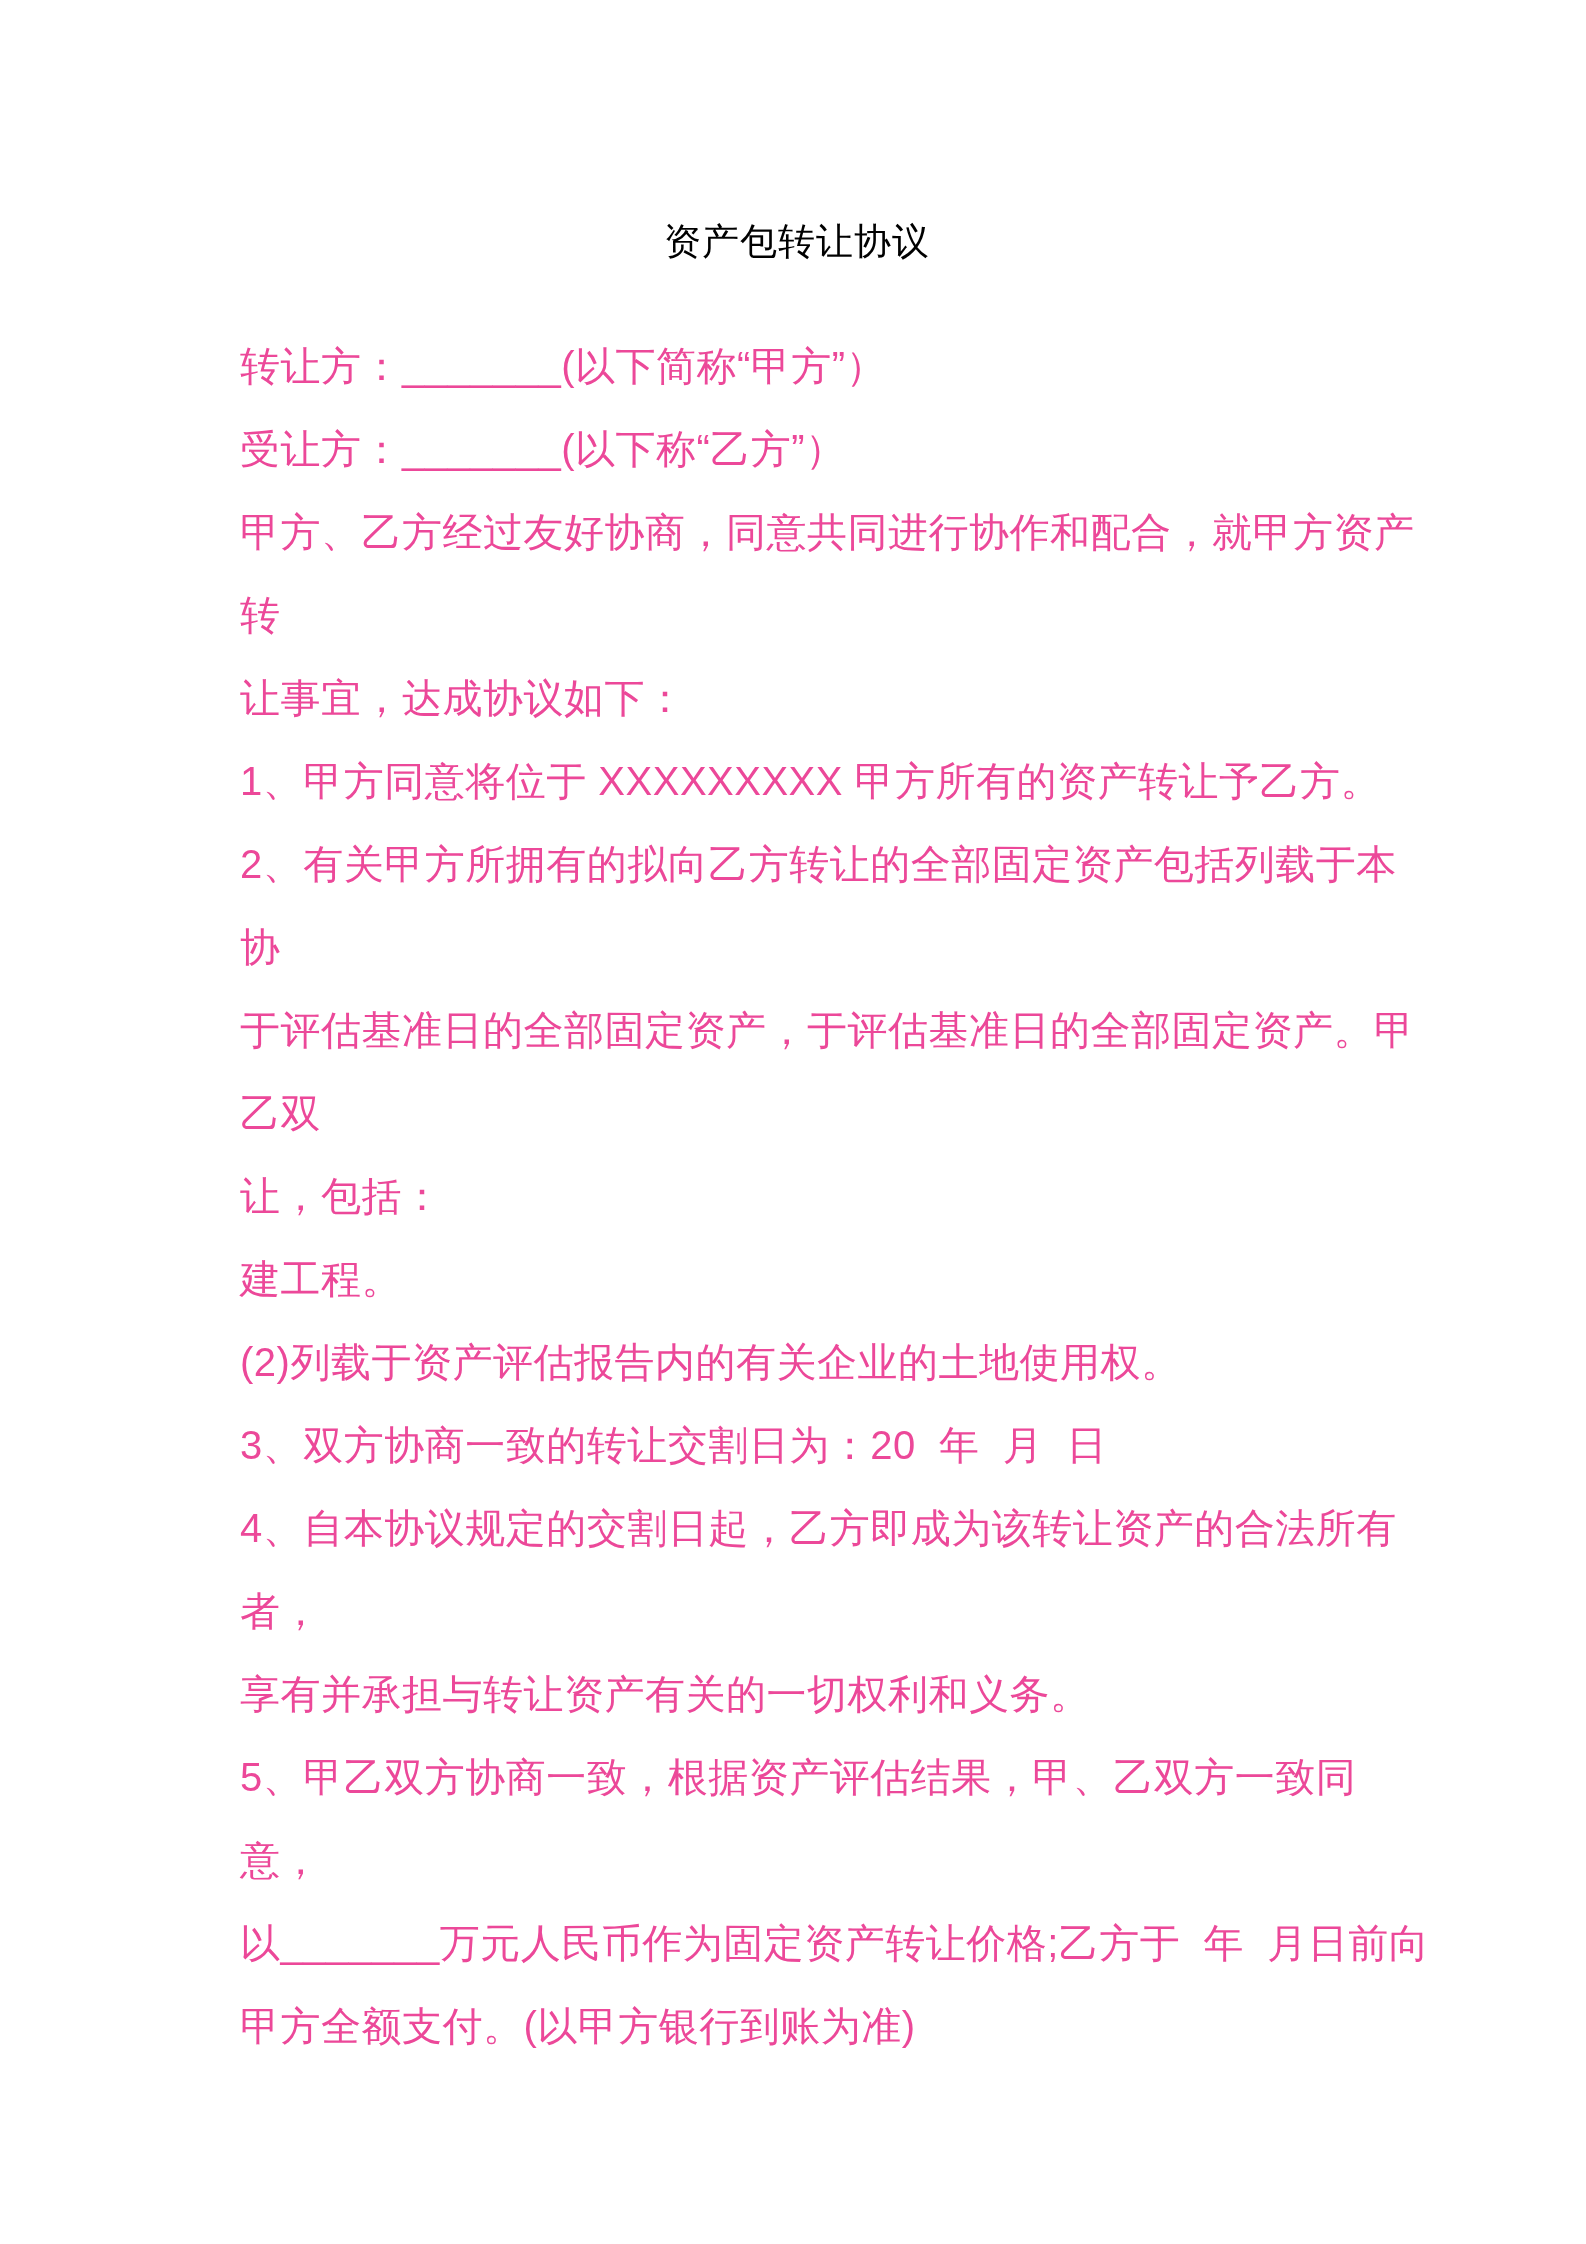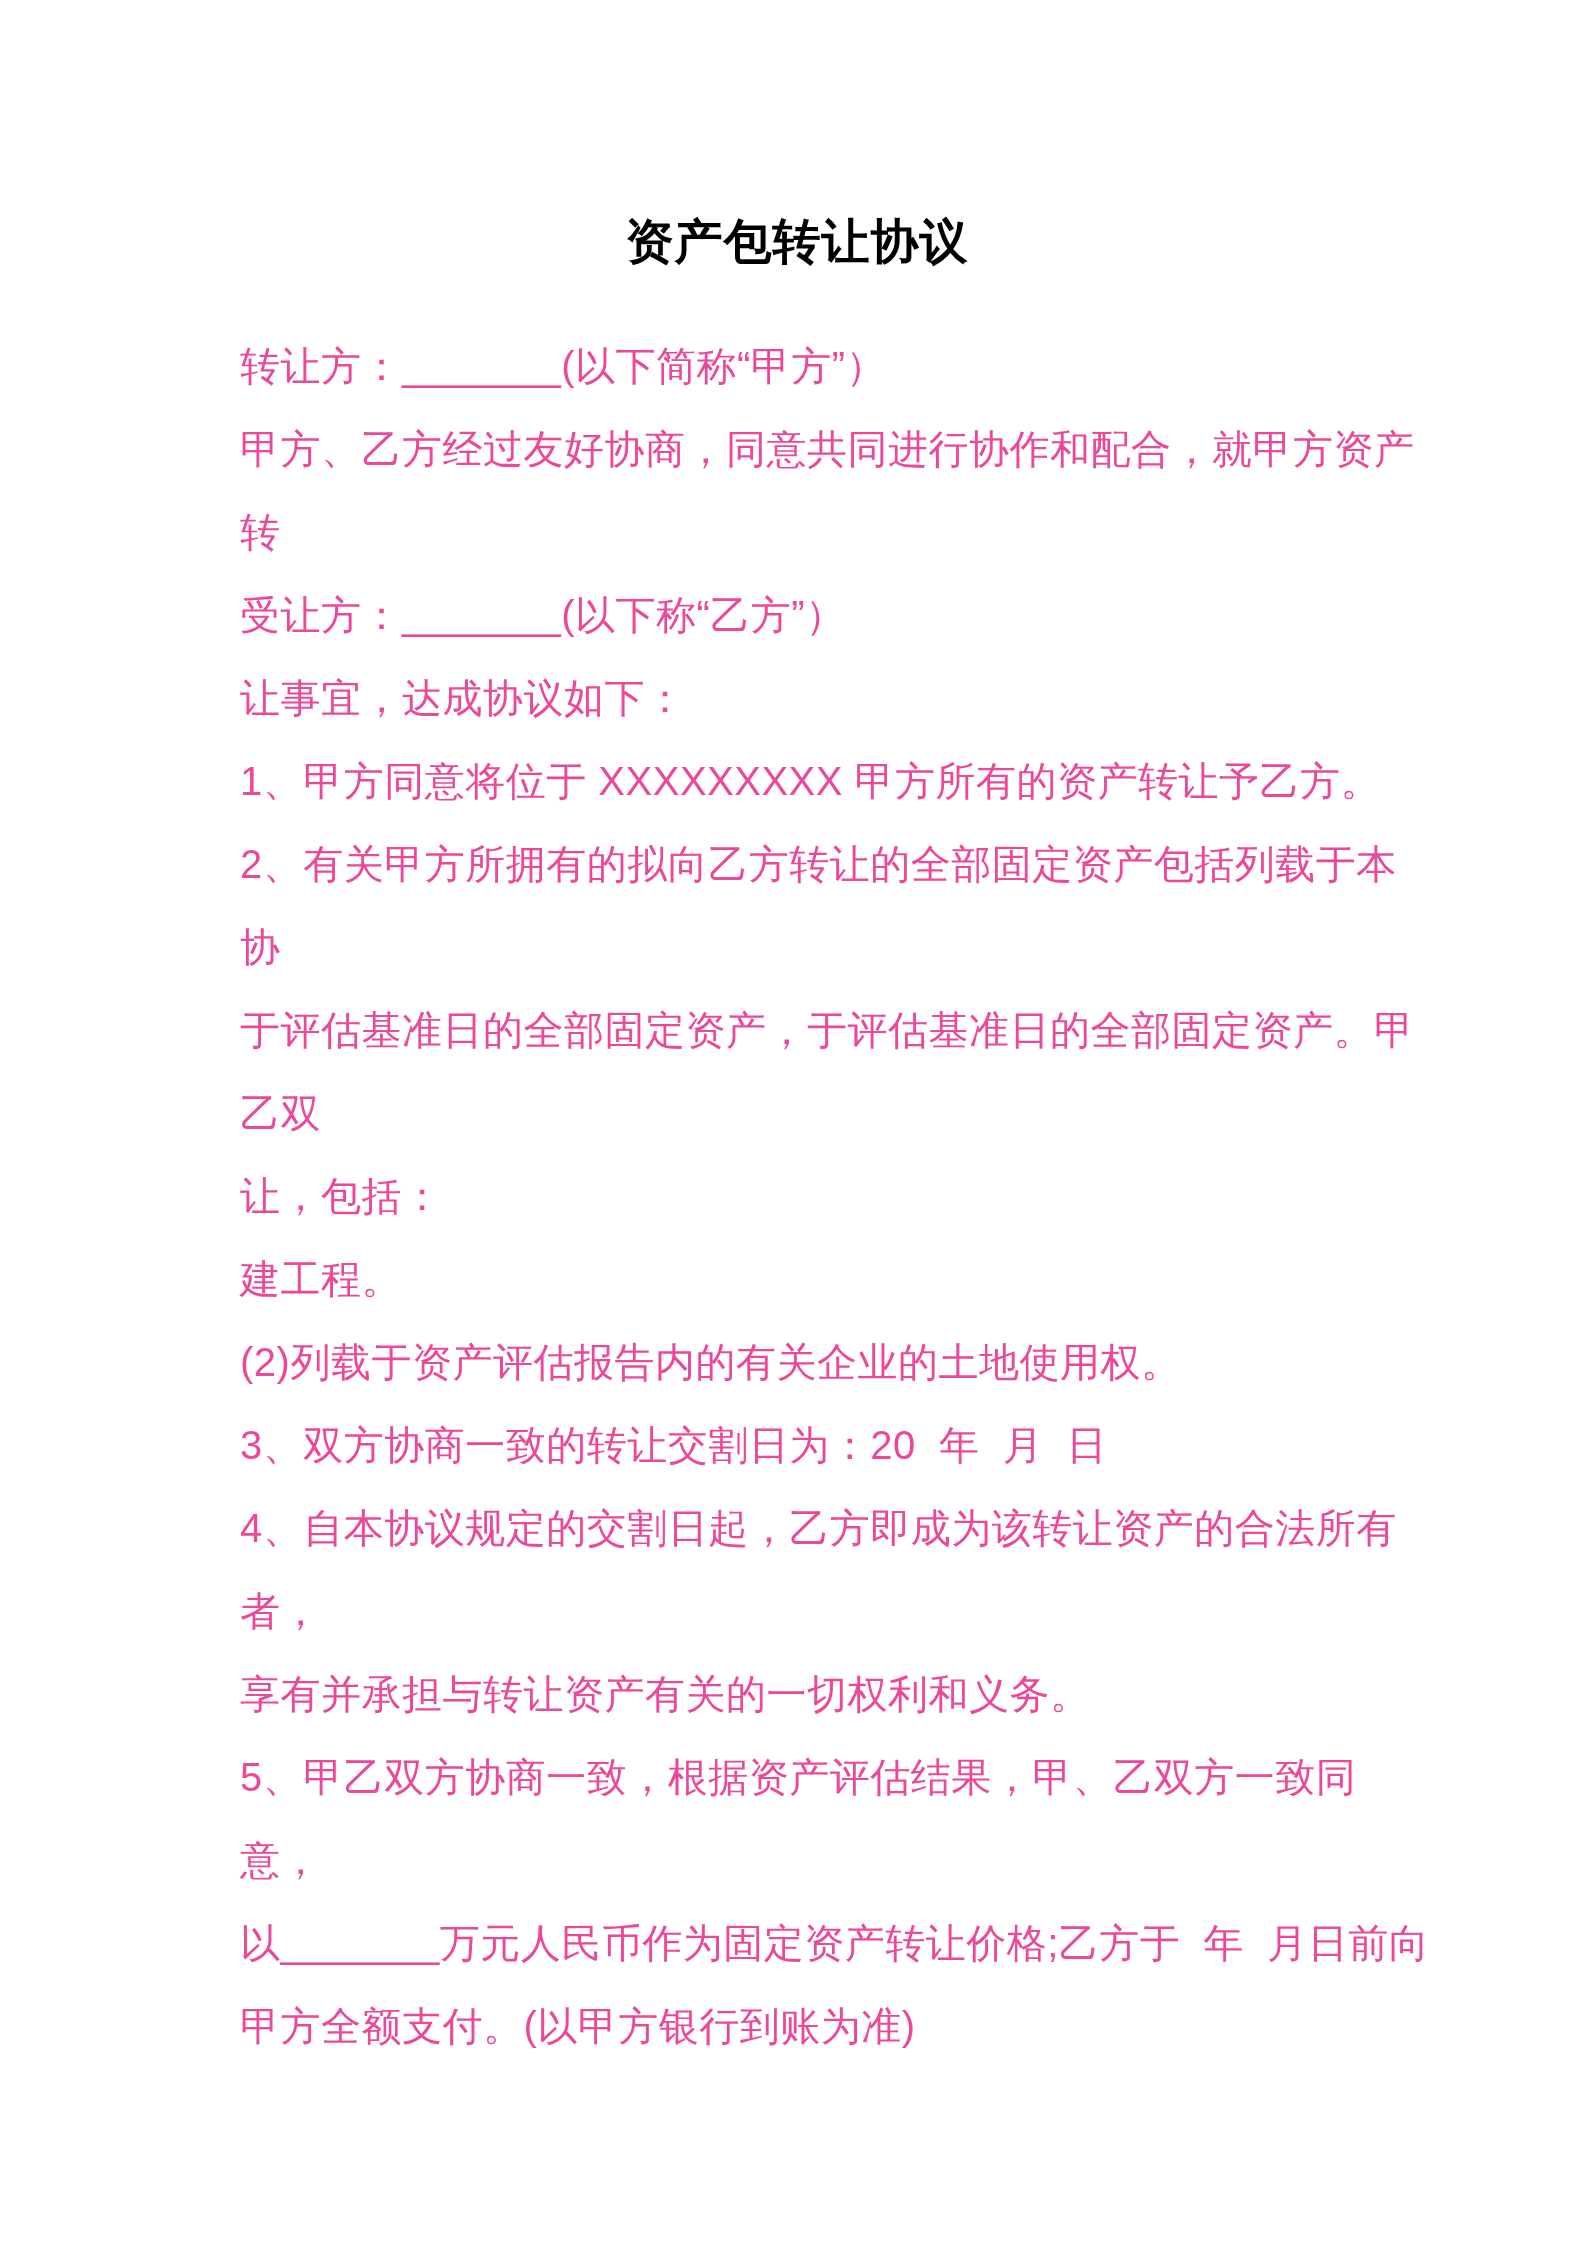--- a/index.html
+++ b/index.html
@@ -15,22 +15,22 @@
     background: #ffffff;
     color: #000000;
     font-family: "Liberation Sans", "DejaVu Sans", sans-serif;
     box-sizing: border-box;
     padding-top: 200px;
     overflow: hidden;
   }
   .doc-title {
     margin: 0 0 41px 8px;
     text-align: center;
-    font-size: 48px;
-    font-weight: 700;
+    font-size: 37px;
+    font-weight: 400;
     line-height: 84px;
     letter-spacing: 1px;
     color: #000000;
   }
   .doc-body {
     padding: 0 150px 0 240px;
   }
   .line {
     font-size: 40px;
     line-height: 83px;
@@ -39,22 +39,22 @@
     color: #ec4899;
   }
 </style>
 </head>
 <body>
 
 <div class="page">
   <h1 class="doc-title">资产包转让协议</h1>
   <div class="doc-body">
     <div class="line">转让方：_______(以下简称“甲方”）</div>
+    <div class="line">受让方：_______(以下称“乙方”）</div>
     <div class="line">甲方、乙方经过友好协商，同意共同进行协作和配合，就甲方资产转</div>
-    <div class="line">受让方：_______(以下称“乙方”）</div>
     <div class="line">让事宜，达成协议如下：</div>
     <div class="line">1、甲方同意将位于 XXXXXXXXX 甲方所有的资产转让予乙方。</div>
     <div class="line">2、有关甲方所拥有的拟向乙方转让的全部固定资产包括列载于本协</div>
     <div class="line">于评估基准日的全部固定资产，于评估基准日的全部固定资产。甲乙双</div>
     <div class="line">让，包括：</div>
     <div class="line">建工程。</div>
     <div class="line">(2)列载于资产评估报告内的有关企业的土地使用权。</div>
     <div class="line">3、双方协商一致的转让交割日为：20  年  月  日</div>
     <div class="line">4、自本协议规定的交割日起，乙方即成为该转让资产的合法所有者，</div>
     <div class="line">享有并承担与转让资产有关的一切权利和义务。</div>

